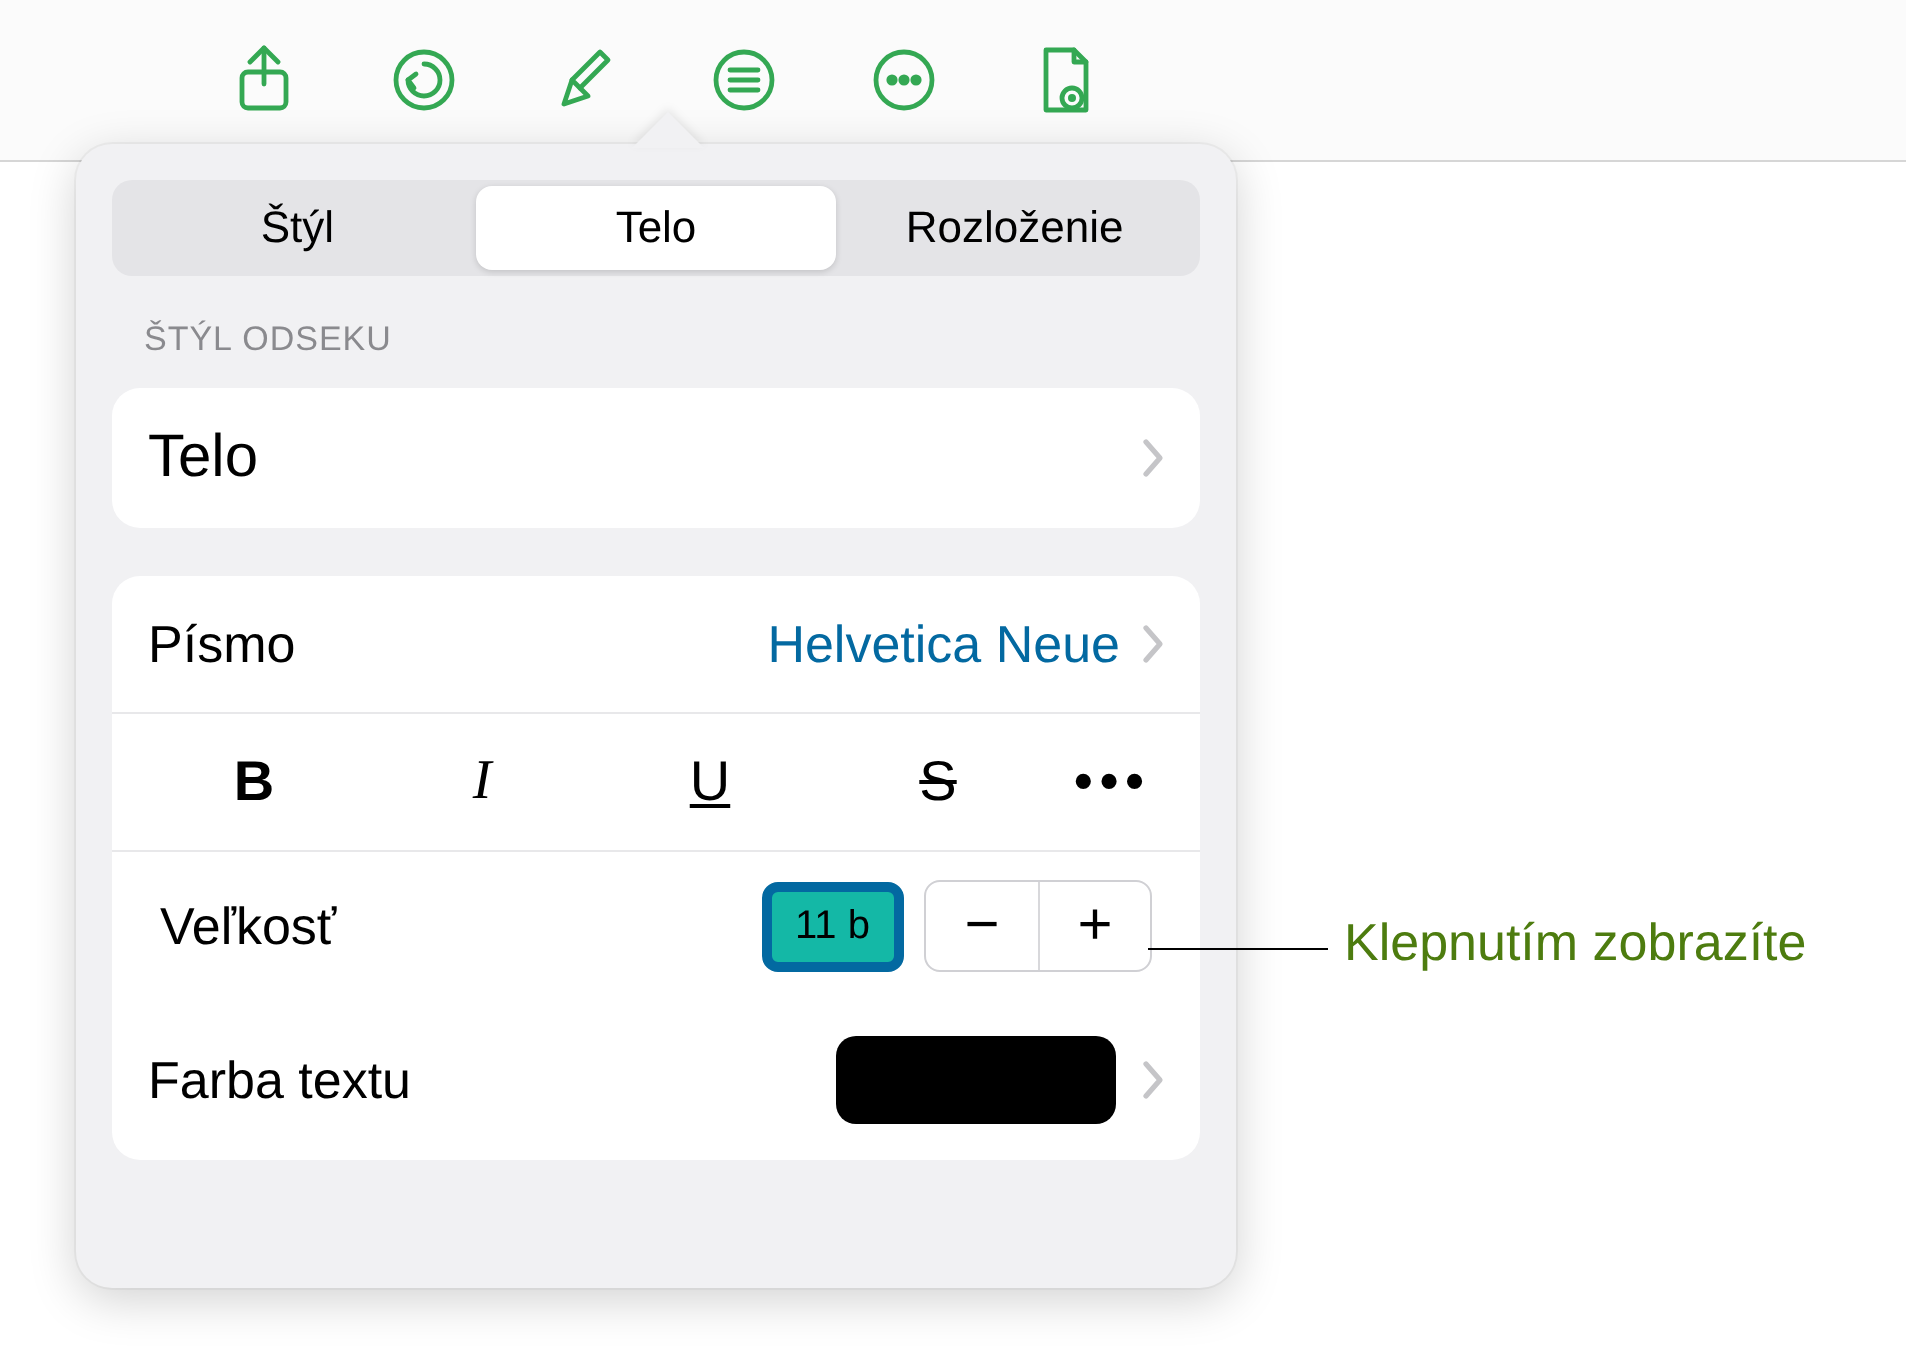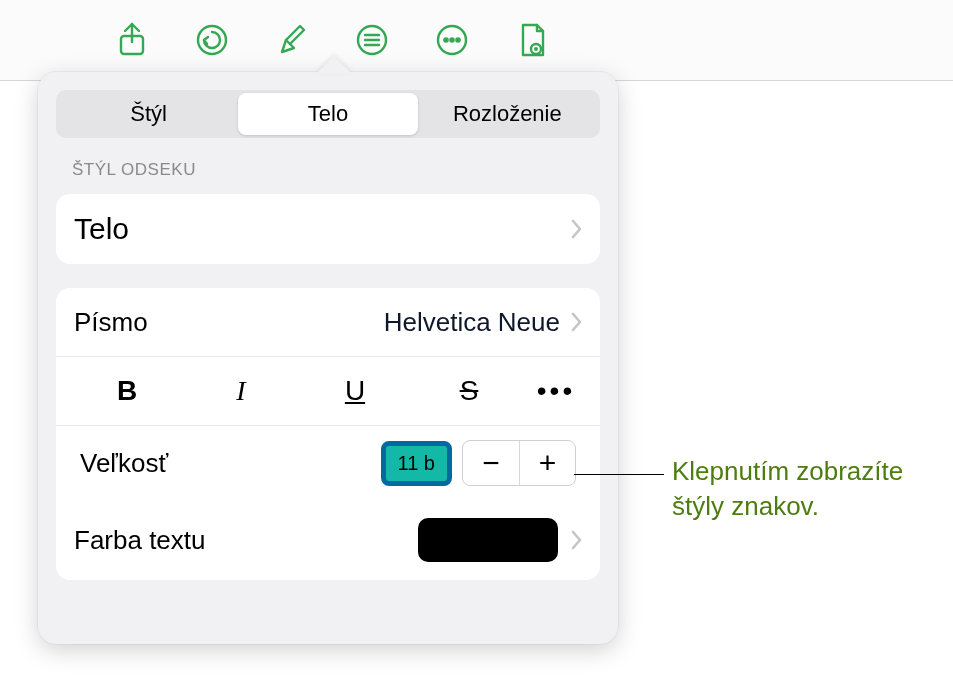--- a/index.html
+++ b/index.html
@@ -93,21 +93,21 @@
       position: relative;
     }
     .row-label {
       font-size: 26px;
       color: #000;
       flex: 0 0 auto;
     }
     .row-label.large { font-size: 30px; text-align: right; }
     .row-value {
       font-size: 26px;
-      color: #0f172a;
+      color: #0369a1;
       margin-left: auto;
       margin-right: 10px;
     }
     .chevron {
       width: 12px;
       height: 20px;
     }
     .chevron svg { stroke: #c5c5c8; }
     .style-row {
       display: flex;
@@ -303,14 +303,13 @@
             </svg>
         </span>
       </div>
     </div>
   </div>
 </div>
 
 <div class="callout-line"></div>
 <div class="callout">
   <span>Klepnutím zobrazíte</span><br>
-  <span>štýly znakov.</span>
 </div>
 
 </body></html>

